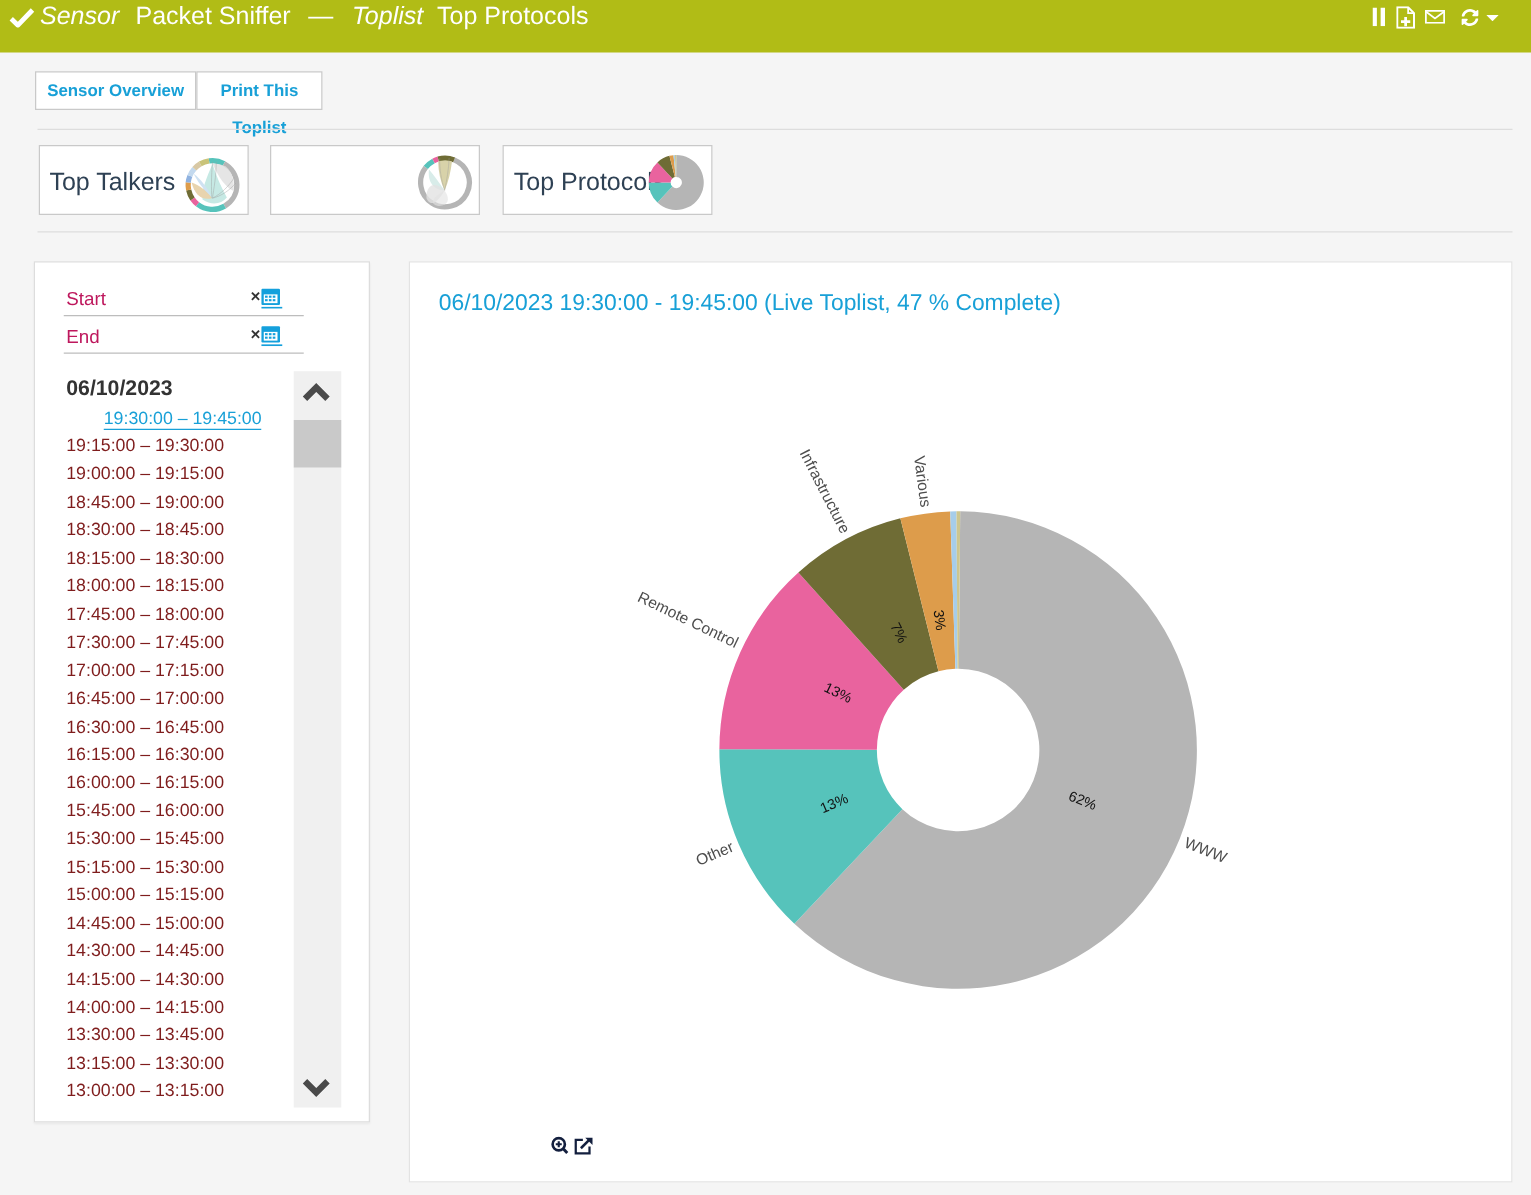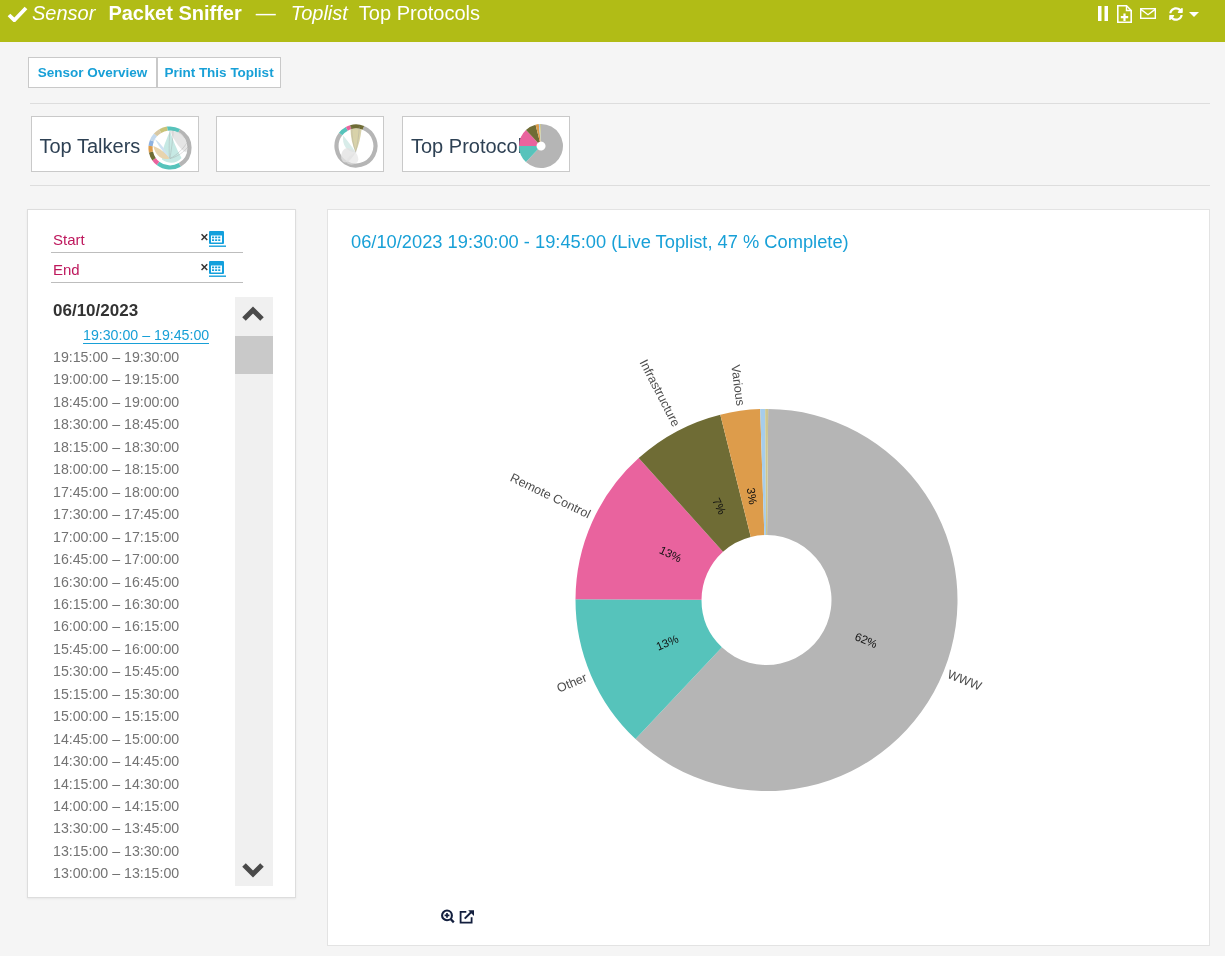--- a/index.html
+++ b/index.html
@@ -1,35 +1,35 @@
 <!DOCTYPE html>
 <html><head>
 <meta charset="utf-8">
 <style>
 * { margin:0; padding:0; box-sizing:border-box; }
 html,body { width:1225px; height:956px; background:#f5f5f5; font-family:"Liberation Sans",sans-serif; overflow:hidden; }
 .abs { position:absolute; }
 .topbar { position:absolute; left:0; top:0; width:1225px; height:42px; background:#b1bc16; color:#fff; }
 .tbtext { position:absolute; left:32px; top:0; height:26px; line-height:26px; font-size:20px; white-space:nowrap; }
 .tbtext i { font-style:italic; font-weight:400; }
-.tbtext b { font-weight:700; }
+.tbtext b { font-weight:400; }
 .tbicons { position:absolute; right:26px; top:0; height:27px; display:flex; align-items:center; }
 .btn { position:absolute; top:57px; height:31px; background:#fff; border:1px solid #c9c9c9; color:#18a0d7; font-weight:700; font-size:13.5px; line-height:29px; text-align:center; }
 .hr { position:absolute; left:30px; width:1180px; height:0; border-top:1px solid #ddd; }
 .card { position:absolute; top:116px; width:168px; height:56px; background:#fff; border:1px solid #c9c9c9; }
 .cardtxt { position:absolute; top:2px; height:54px; line-height:54px; font-size:20px; color:#2e4154; }
 .panel { position:absolute; background:#fff; }
 .lpanel { left:27px; top:209px; width:269px; height:689px; border:1px solid #ddd; box-shadow:0 1px 2px rgba(0,0,0,0.06); }
 .rpanel { left:327px; top:209px; width:883px; height:737px; border:1px solid #e3e3e3; }
 .ph { color:#be185d; font-size:15px; position:absolute; left:53px; }
 .uline { position:absolute; left:51px; width:192px; border-top:1px solid #bdbdbd; }
 .xmark { position:absolute; left:200px; color:#333; font-size:10.5px; font-weight:700; }
 .calico { position:absolute; left:209px; }
 .dhdr { position:absolute; left:53px; font-size:17px; font-weight:700; color:#333; }
-.entry { position:absolute; left:53px; font-size:14.2px; color:#737373; white-space:nowrap; }
+.entry { position:absolute; left:53px; font-size:14.2px; color:#7f1d1d; white-space:nowrap; }
 .entry.sel { color:#18a0d7; border-bottom:1px solid #18a0d7;margin-left:30px; }
 .sbar { position:absolute; left:235px; top:297px; width:38px; height:589px; background:#f0f0f0; }
 .thumb { position:absolute; left:0; top:39px; width:38px; height:38px; background:#c9c9c9; }
 .ctitle { position:absolute; left:351px; top:231px; font-size:18.3px; color:#18a0d7; white-space:nowrap; }
 .olab { font-size:12.5px; fill:#4d4d4d; }
 .plab { font-size:11.5px; font-weight:400; fill:#111; }
 </style>
 </head>
 <body>
 <div class="topbar">
@@ -53,21 +53,21 @@
       </svg>
     <svg width="14" height="14" viewBox="0 0 512 512" style="margin-right:6px">
         <path fill="#fff" d="M370.72 133.28C339.458 104.008 298.888 87.962 255.848 88c-77.458.068-144.328 53.178-162.791 126.85-1.344 5.363-6.122 9.15-11.651 9.15H24.103c-7.498 0-13.194-6.807-11.807-14.176C33.933 94.924 134.813 8 256 8c66.448 0 126.791 26.136 171.315 68.685L463.03 40.97C478.149 25.851 504 36.559 504 57.941V192c0 13.255-10.745 24-24 24H345.941c-21.382 0-32.09-25.851-16.971-40.971l41.75-41.749zM32 296h134.059c21.382 0 32.09 25.851 16.971 40.971l-41.75 41.75c31.262 29.273 71.835 45.319 114.876 45.28 77.418-.07 144.315-53.144 162.787-126.849 1.344-5.363 6.122-9.15 11.651-9.15h57.304c7.498 0 13.194 6.807 11.807 14.176C478.067 417.076 377.187 504 256 504c-66.448 0-126.791-26.136-171.315-68.685L48.97 471.03C33.851 486.149 8 475.441 8 454.059V320c0-13.255 10.745-24 24-24z"></path>
       </svg>
     <svg width="10" height="5" viewBox="0 0 10 5" style="margin-top:2px">
         <path d="M0 0 H10 L5 5 Z" fill="#fff"></path>
       </svg>
   </div>
 </div>
 <div class="btn" style="left:28px;width:129px">Sensor Overview</div>
-<div class="btn" style="left:157px;width:124px">Print This Toplist</div>
+<div class="btn" style="left:157px;width:101px">Print This Toplist</div>
 <div class="hr" style="top:103px"></div>
 <div class="card" style="left:30.5px">
   <div class="cardtxt" style="left:8px">Top Talkers</div>
   <svg class="abs" style="left:115.5px;top:8px" width="46" height="46" viewBox="0 0 46 46">
       <path d="M20.29 3.69A19.5 19.5 0 0 1 32.15 5.78" stroke="#56c3bb" stroke-width="4.2" fill="none"></path>
       <path d="M32.15 5.78A19.5 19.5 0 0 1 32.75 39.89" stroke="#b5b5b5" stroke-width="4.2" fill="none"></path>
       <path d="M32.75 39.89A19.5 19.5 0 0 1 10.99 38.37" stroke="#56c3bb" stroke-width="4.2" fill="none"></path>
       <path d="M10.99 38.37A19.5 19.5 0 0 1 7.03 34.18" stroke="#e9639e" stroke-width="4.2" fill="none"></path>
       <path d="M7.03 34.18A19.5 19.5 0 0 1 3.93 27.05" stroke="#6f6c35" stroke-width="4.2" fill="none"></path>
       <path d="M3.93 27.05A19.5 19.5 0 0 1 3.61 20.96" stroke="#dd9c4b" stroke-width="4.2" fill="none"></path>

